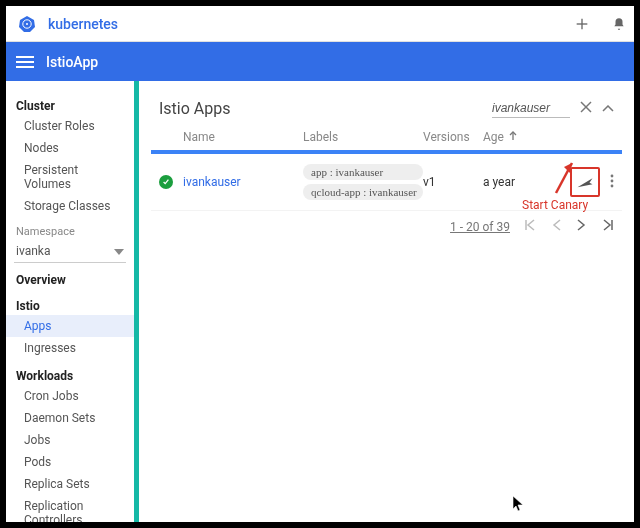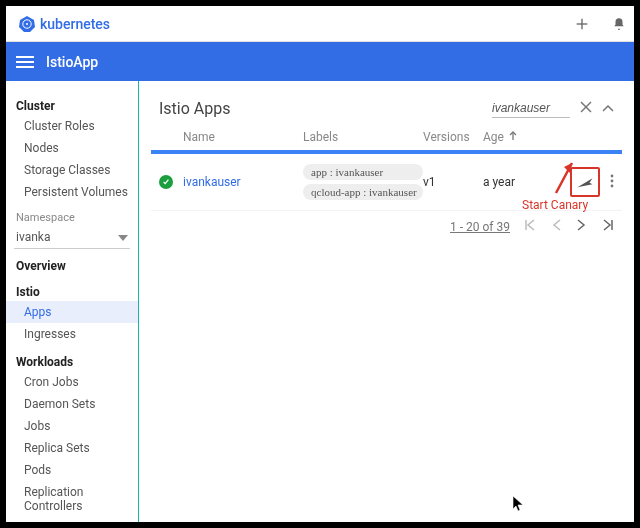--- a/index.html
+++ b/index.html
@@ -20,38 +20,38 @@
   display: flex; flex-direction: column;
   box-shadow: 0 0 0 1px rgba(0,0,0,0.1);
 }
 .topbar {
   height: 36px;
   display: flex; align-items: center;
   border-bottom: 1px solid #e0e0e0;
   padding: 0 8px 0 12px;
   gap: 8px;
 }
-.logo { display: flex; align-items: center; gap: 4px; }
+.logo { display: flex; align-items: center; gap: 12px; }
 .logo-wheel {
   width: 18px; height: 18px; border-radius: 3px;
 }
 .logo-text { color: #326de6; font-weight: 500; font-size: 14px; }
 .search-wrap { margin-left: 60px; display: flex; align-items: center; color: #888; gap: 12px; }
 .search-wrap input { border: none; outline: none; font-size: 13px; width: 200px; color: #555; }
 .topbar-spacer { flex: 1; }
 .top-icon { color: #777; margin-left: 14px; }
 .bluebar {
   height: 39px; background: #326de6; color: #fff;
   display: flex; align-items: center; padding: 0 10px; gap: 12px;
   font-size: 14px; font-weight: 500;
 }
 .hamburger svg, .top-icon svg { display: block; }
 .content { flex: 1; display: flex; min-height: 0; }
 .sidebar {
-  width: 133px; border-right: 1px solid #14b8a6;
+  width: 133px; border-right: 5px solid #14b8a6;
   overflow-y: auto; padding: 8px 0 8px 0;
   font-size: 12px;
 }
 .sidebar::-webkit-scrollbar { width: 7px; }
 .sidebar::-webkit-scrollbar-thumb { background: #cfcfcf; border-radius: 4px; }
 .side-head { font-weight: 700; color: #222; padding: 4px 10px 2px 10px; font-size: 12px; margin-top: 6px; }
 .side-sub { color: #888; font-size: 11px; padding: 8px 10px 0 10px; }
 .side-item { color: #555; padding: 4px 10px 4px 18px; cursor: pointer; }
 .side-item.active { background: #e8eefb; color: #326de6; }
 .ns-select {
@@ -159,22 +159,22 @@
     </span>
     <span>IstioApp</span>
   </div>
 
   <div class="content">
     <div class="sidebar">
       <div class="side-head">Cluster</div>
       <div id="cluster-items">
           <div class="side-item">Cluster Roles</div>
           <div class="side-item">Nodes</div>
+          <div class="side-item">Persistent Volumes</div>
           <div class="side-item">Storage Classes</div>
-          <div class="side-item">Persistent Volumes</div>
         </div>
 
       <div class="side-sub">Namespace</div>
       <div class="ns-select">
         <span>ivanka</span>
         <span>
           <svg width="10" height="6" viewBox="0 0 10 6" fill="#888">
               <path d="M0 0l5 6 5-6z"></path>
             </svg>
         </span>
@@ -186,22 +186,22 @@
       <div id="istio-items">
           <div class="side-item active">Apps</div>
           <div class="side-item">Ingresses</div>
         </div>
 
       <div class="side-head">Workloads</div>
       <div id="workloads-items">
           <div class="side-item">Cron Jobs</div>
           <div class="side-item">Daemon Sets</div>
           <div class="side-item">Jobs</div>
+          <div class="side-item">Pods</div>
           <div class="side-item">Replica Sets</div>
-          <div class="side-item">Pods</div>
           <div class="side-item">Replication Controllers</div>
         </div>
 
     </div>
 
     <div class="main">
       <div class="card">
         <div class="card-header">
           <div class="card-title">Istio Apps</div>
           <div class="card-actions">

